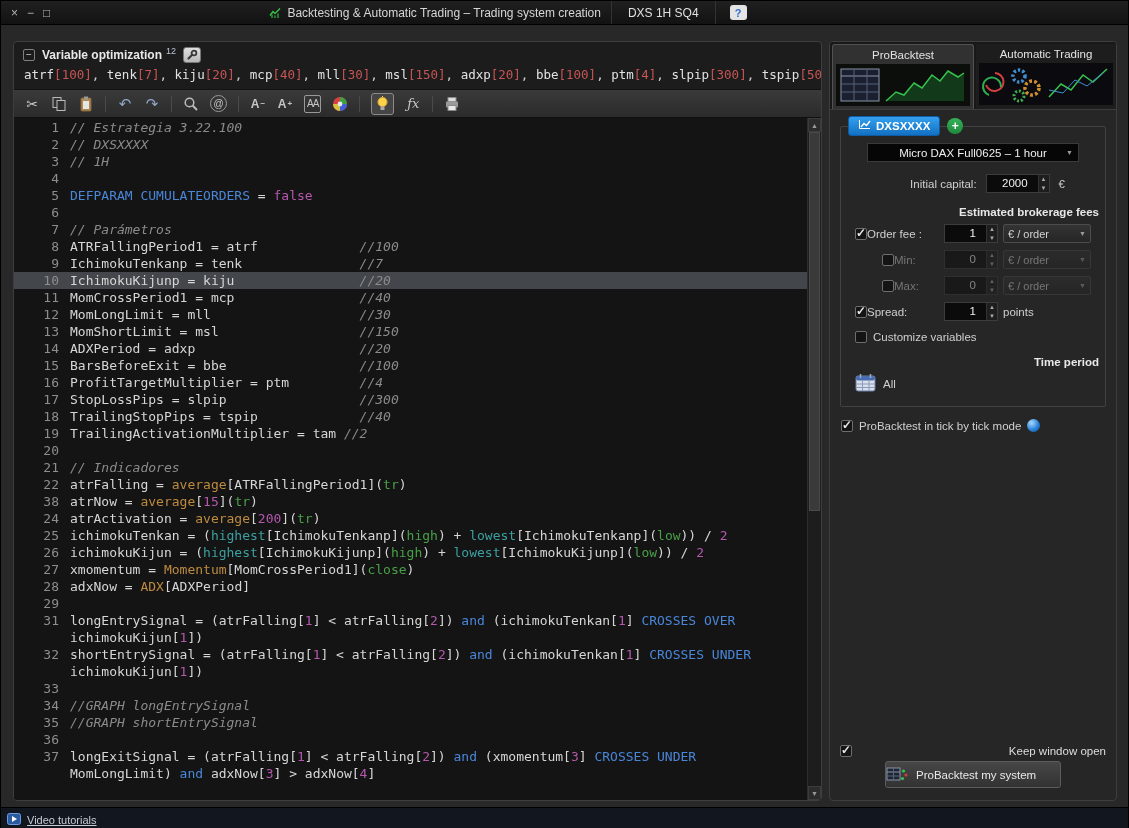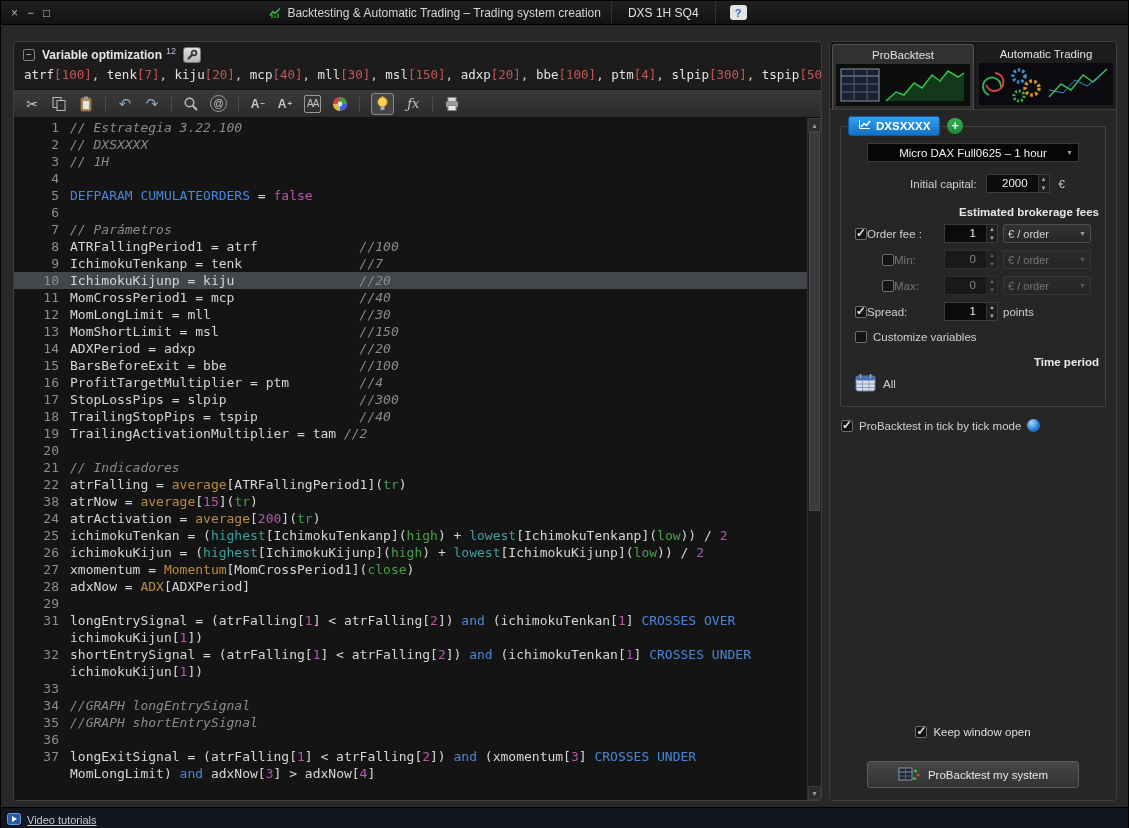--- a/index.html
+++ b/index.html
@@ -106,24 +106,24 @@
   .select { display:flex; align-items:center; justify-content:space-between; width:88px; height:19px; flex:none;
             background:linear-gradient(#343434,#262626); border:1px solid #4c4c4c; border-radius:2px;
             padding:0 4px; color:#d2d2d2; font-size:11px; }
   .fee-row.dim .num, .fee-row.dim .select, .fee-row.dim .fee-label { opacity:0.45; }
   .cust-row { display:flex; align-items:center; gap:6px; margin:9px 0 0 8px; }
   .period-row { display:flex; align-items:center; gap:7px; margin:5px 0 2px 8px; }
   .tick-row { display:flex; align-items:center; gap:6px; margin:12px 0 0 1px; }
   .globe { width:13px; height:13px; border-radius:50%; flex:none;
            background:radial-gradient(circle at 35% 30%, #a8d8ff, #2a82d8 55%, #0d4a96); }
   .flex-spacer { flex:1; }
-  .keep-row { display:flex; align-items:center; justify-content:center; gap:6px; margin-bottom:23px; color:#ddd; }
-  .run-btn { width:212px; height:27px; margin:0 auto; background:linear-gradient(#474747,#323232);
+  .keep-row { display:flex; align-items:center; justify-content:space-between; gap:6px; margin-bottom:4px; color:#ddd; }
+  .run-btn { width:176px; height:27px; margin:0 auto; background:linear-gradient(#474747,#323232);
              border:1px solid #5c5c5c; border-radius:3px; color:#e8e8e8; display:flex; align-items:center;
-             justify-content:center; gap:8px; }
+             justify-content:flex-start; gap:8px; }
 
   .cb { width:12px; height:12px; background:#141414; border:1px solid #6e6e6e; border-radius:2px;
         position:relative; flex:none; }
   .cb.checked::after { content:"✓"; position:absolute; top:-3px; left:0; color:#e8e8e8; font-size:12px; font-weight:bold; }
 
   
   .statusbar { height:19px; flex:none; background:#12171f; border-top:1px solid #000; display:flex;
                align-items:center; gap:6px; padding:12px 6px; }
   .sb-link { color:#c6cbd6; font-size:11px; text-decoration:underline; cursor:pointer; }
   .bottom-accent { height:3px; flex:none; background:linear-gradient(#2f66c6,#4f8fe8); }

